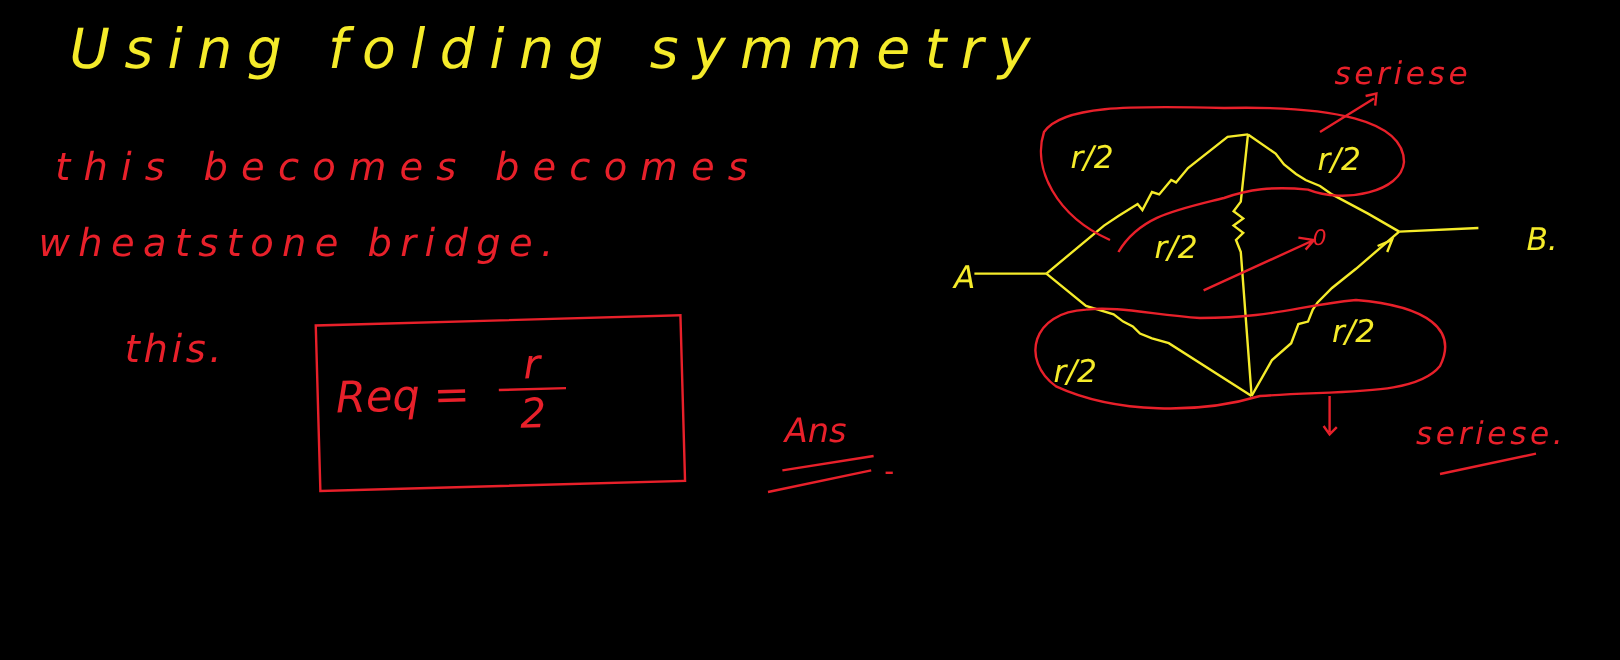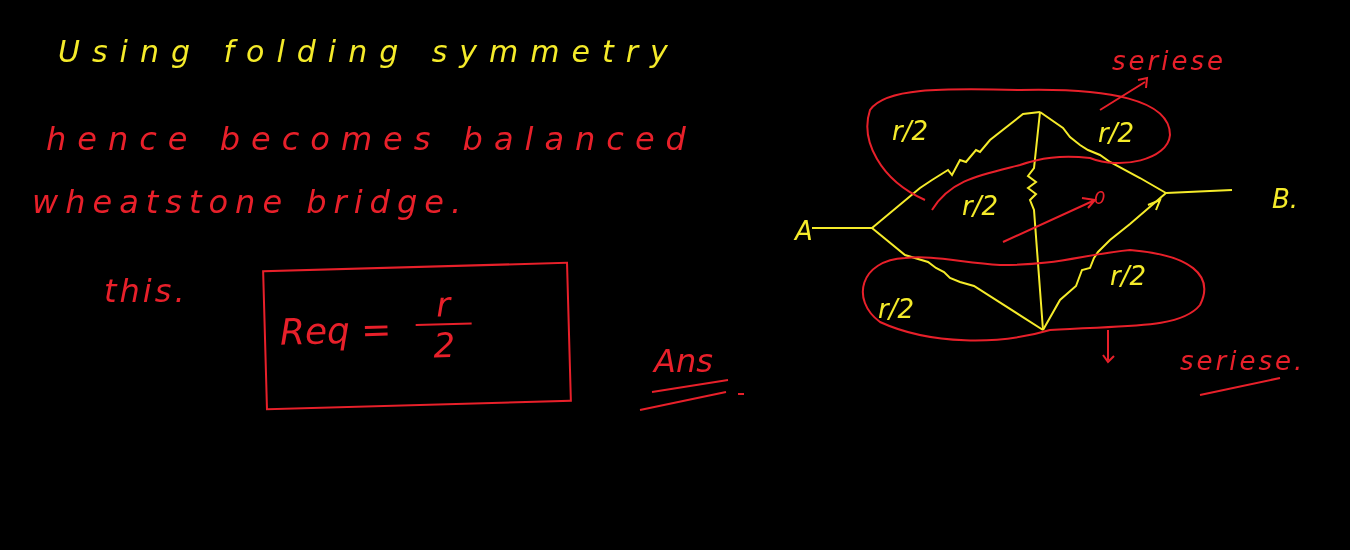--- a/index.html
+++ b/index.html
@@ -5,36 +5,36 @@
   html, body { margin: 0; padding: 0; background: #000; }
   body { width: 1350px; height: 550px; position: relative; overflow: hidden; font-family: "DejaVu Sans", sans-serif; }
   .txt { position: absolute; white-space: nowrap; font-family: "DejaVu Sans", sans-serif; font-style: italic; }
   .yellow { color: #f5eb2a; }
   .red { color: #e8202a; }
   svg.board { position: absolute; left: 0; top: 0; }
 </style>
 </head>
 <body>
 
-<div class="txt yellow" style="left:58px; top:14px; font-size:30px; letter-spacing:12px;margin-top:20px;">Using folding symmetry</div>
+<div class="txt yellow" style="left:58px; top:14px; font-size:46px; letter-spacing:12px;">Using folding symmetry</div>
 
-<div class="txt red" style="left:46px; top:120px; font-size:32px; letter-spacing:11px;">hence becomes balanced</div>
+<div class="txt red" style="left:46px; top:120px; font-size:32px; letter-spacing:11px;">this becomes becomes</div>
 <div class="txt red" style="left:32px; top:183px; font-size:32px; letter-spacing:7px;">wheatstone bridge.</div>
 <div class="txt red" style="left:104px; top:272px; font-size:32px; letter-spacing:3px;">this.</div>
 
 <div style="position:absolute; left:264px; top:266px; width:302px; height:136px; border:2px solid #e8202a; transform:rotate(-1.6deg);">
   <span class="txt red" style="left:14px; top:40px; font-size:36px;">Req =</span>
   <div style="position:absolute; left:150px; top:18px; width:56px; text-align:center;">
     <div class="red" style="font-size:34px; font-style:italic; line-height:38px;">r</div>
     <div style="height:2px; background:#e8202a;"></div>
     <div class="red" style="font-size:34px; font-style:italic; line-height:40px;">2</div>
   </div>
 </div>
 
-<div class="txt red" style="left:654px; top:342px; font-size:32px;text-align:center;">Ans</div>
+<div class="txt red" style="left:654px; top:342px; font-size:28px;text-align:center;">Ans</div>
 
 <svg class="board" width="1350" height="550">
 
   <g stroke="#e8202a" stroke-width="2" fill="none">
     <path d="M 652 392 L 728 380"></path>
     <path d="M 640 410 L 726 392"></path>
     <path d="M 738 394 L 744 394"></path>
   </g>
 
   <g stroke="#f5eb2a" stroke-width="2" fill="none">

